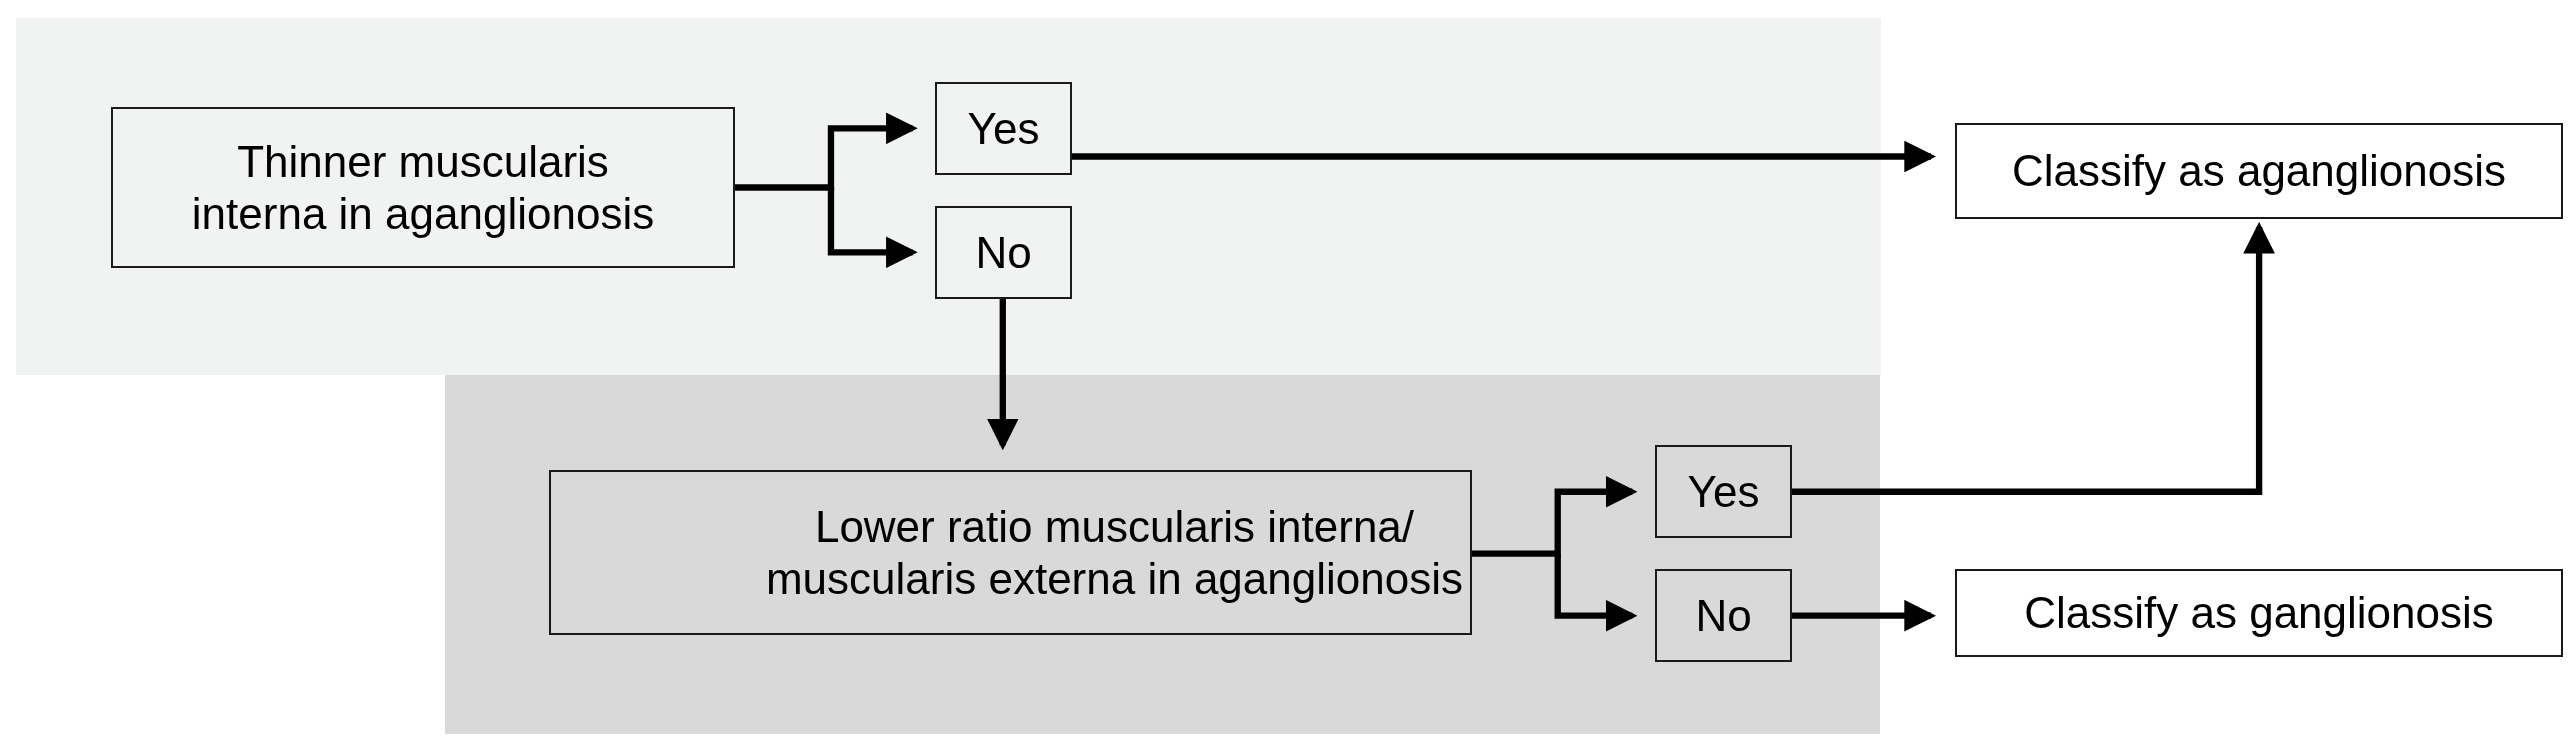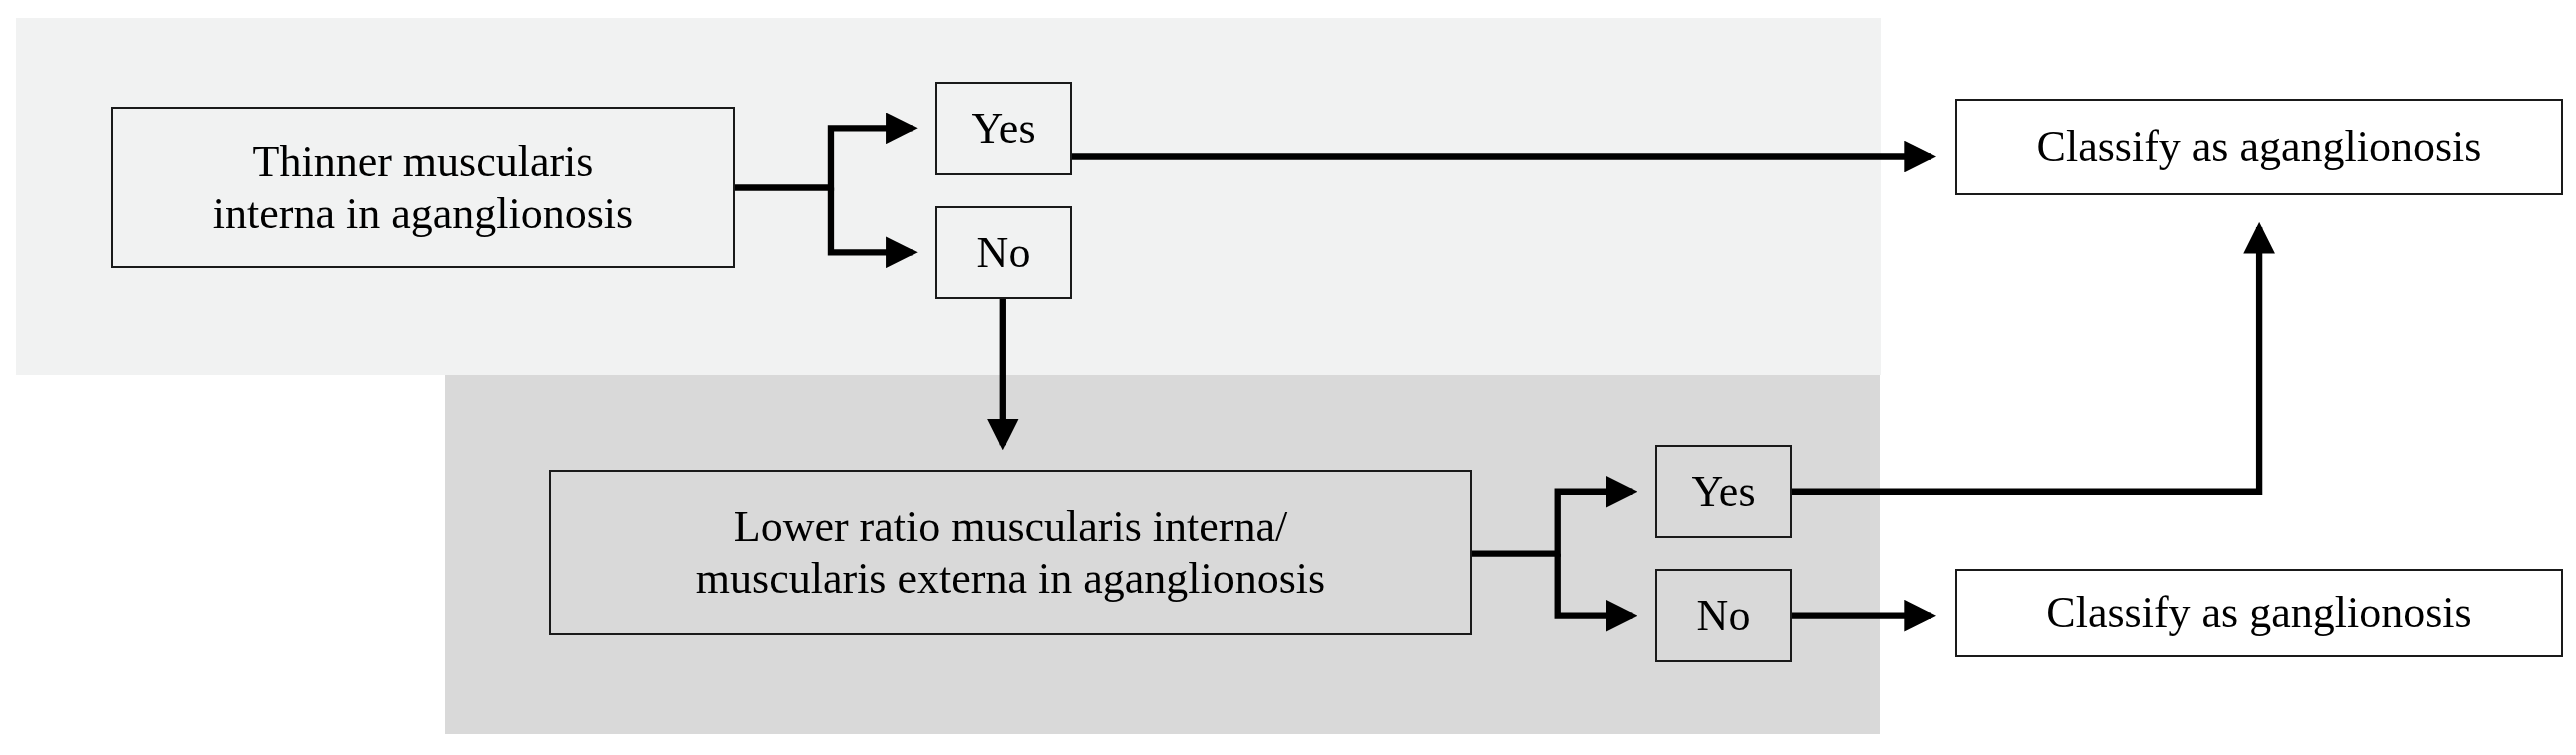--- a/index.html
+++ b/index.html
@@ -5,21 +5,21 @@
   html, body {
     margin: 0;
     padding: 0;
     background: #ffffff;
   }
   #canvas {
     position: relative;
     width: 2576px;
     height: 756px;
     background: #ffffff;
-    font-family: Liberation Serif, serif;
+    font-family: Liberation Sans, sans-serif;
     overflow: hidden;
   }
   .panel {
     position: absolute;
   }
   #panel-top {
     left: 15.5px;
     top: 18.3px;
     width: 1865px;
     height: 357px;
@@ -69,38 +69,39 @@
     width: 137px;
     height: 93px;
     font-size: 44px;
   }
   #node-lower-ratio {
     left: 549px;
     top: 470px;
     width: 923px;
     height: 165px;
     font-size: 44px;
+    justify-content: flex-end;
   }
   #node-yes-bottom {
     left: 1655px;
     top: 445px;
     width: 137px;
     height: 93px;
     font-size: 44px;
   }
   #node-no-bottom {
     left: 1655px;
     top: 569px;
     width: 137px;
     height: 93px;
     font-size: 44px;
   }
   #node-classify-agang {
     left: 1955px;
-    top: 99px;
+    top: 123px;
     width: 608px;
     height: 96px;
     font-size: 44px;
   }
   #node-classify-gang {
     left: 1955px;
     top: 569px;
     width: 608px;
     height: 88px;
     font-size: 44px;

